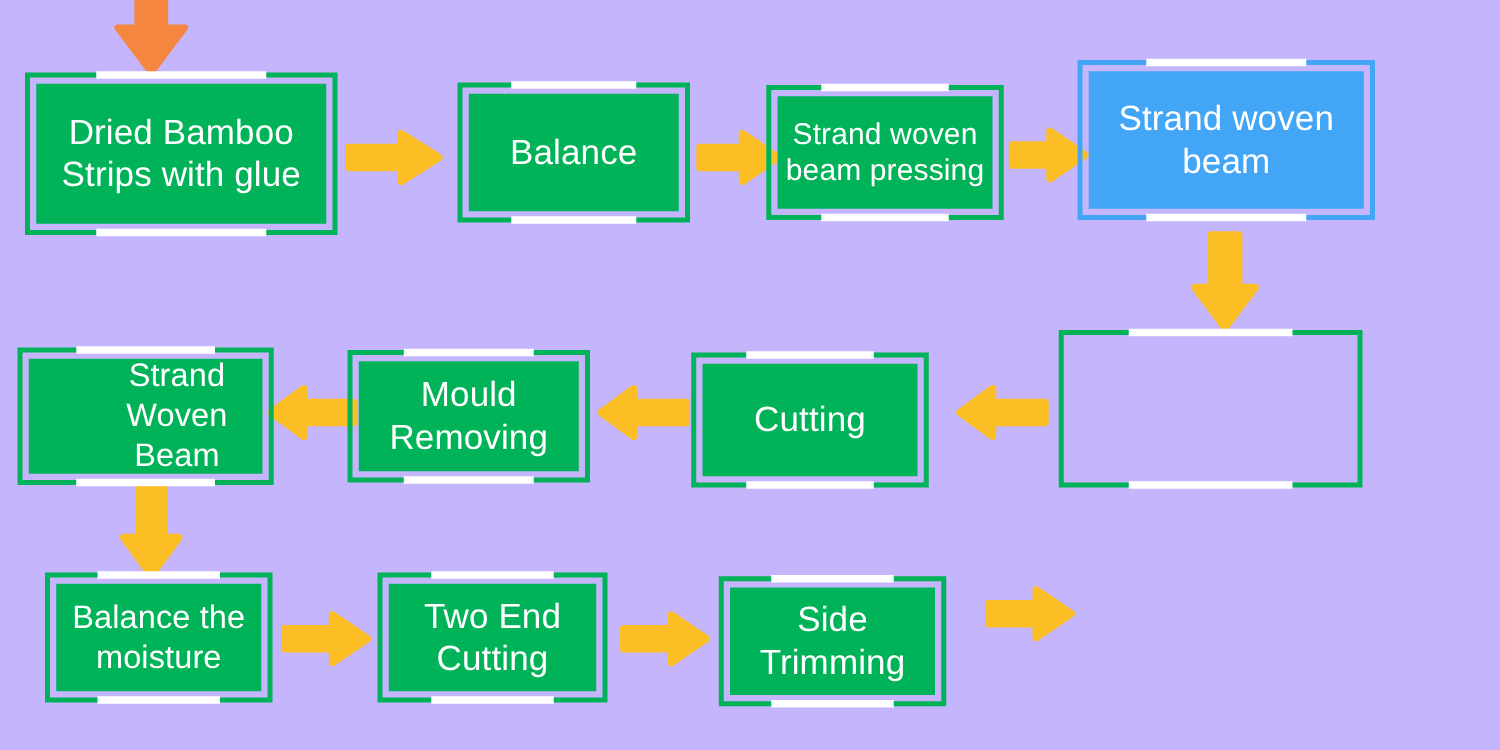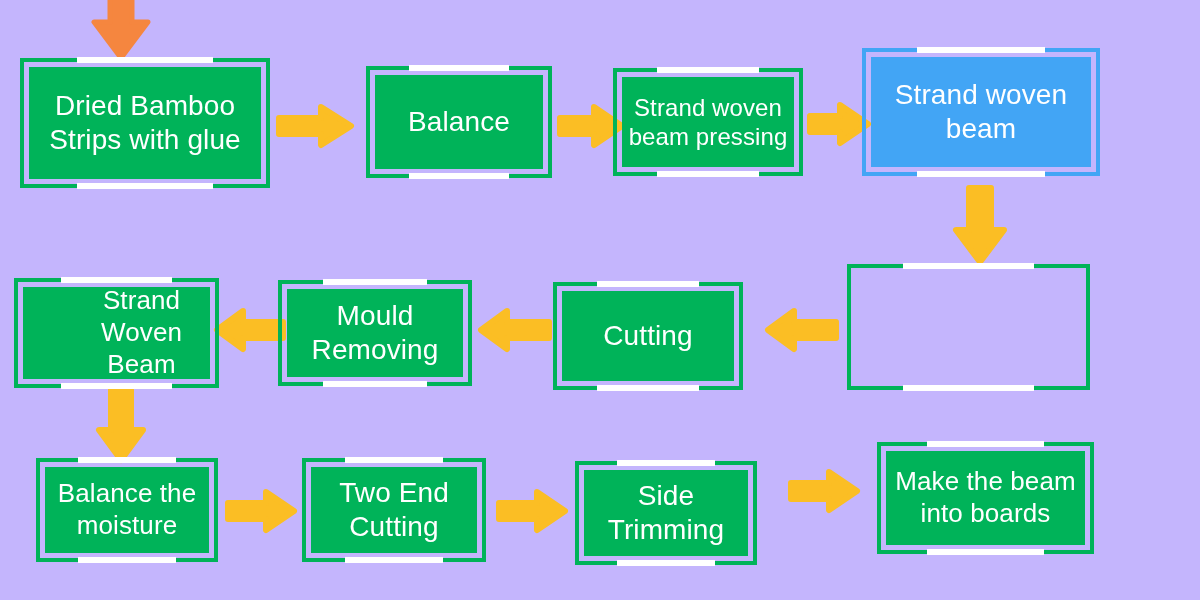--- a/index.html
+++ b/index.html
@@ -237,21 +237,14 @@
   </div>
 
   <div class="node fs-28" style="left:302px; top:458px; width:184px; height:104px; --accent:#00B359;">
     <div class="frame"></div>
     <div class="fill">
       <div class="label">Two End
 Cutting</div>
     </div>
   </div>
 
-  <div class="node fs-26" style="left:877px; top:442px; width:217px; height:112px; --accent:#00B359;">
-    <div class="frame"></div>
-    <div class="fill">
-      <div class="label">Make the beam
-into boards</div>
-    </div>
-  </div>
 
 </div>
 
 </body></html>

